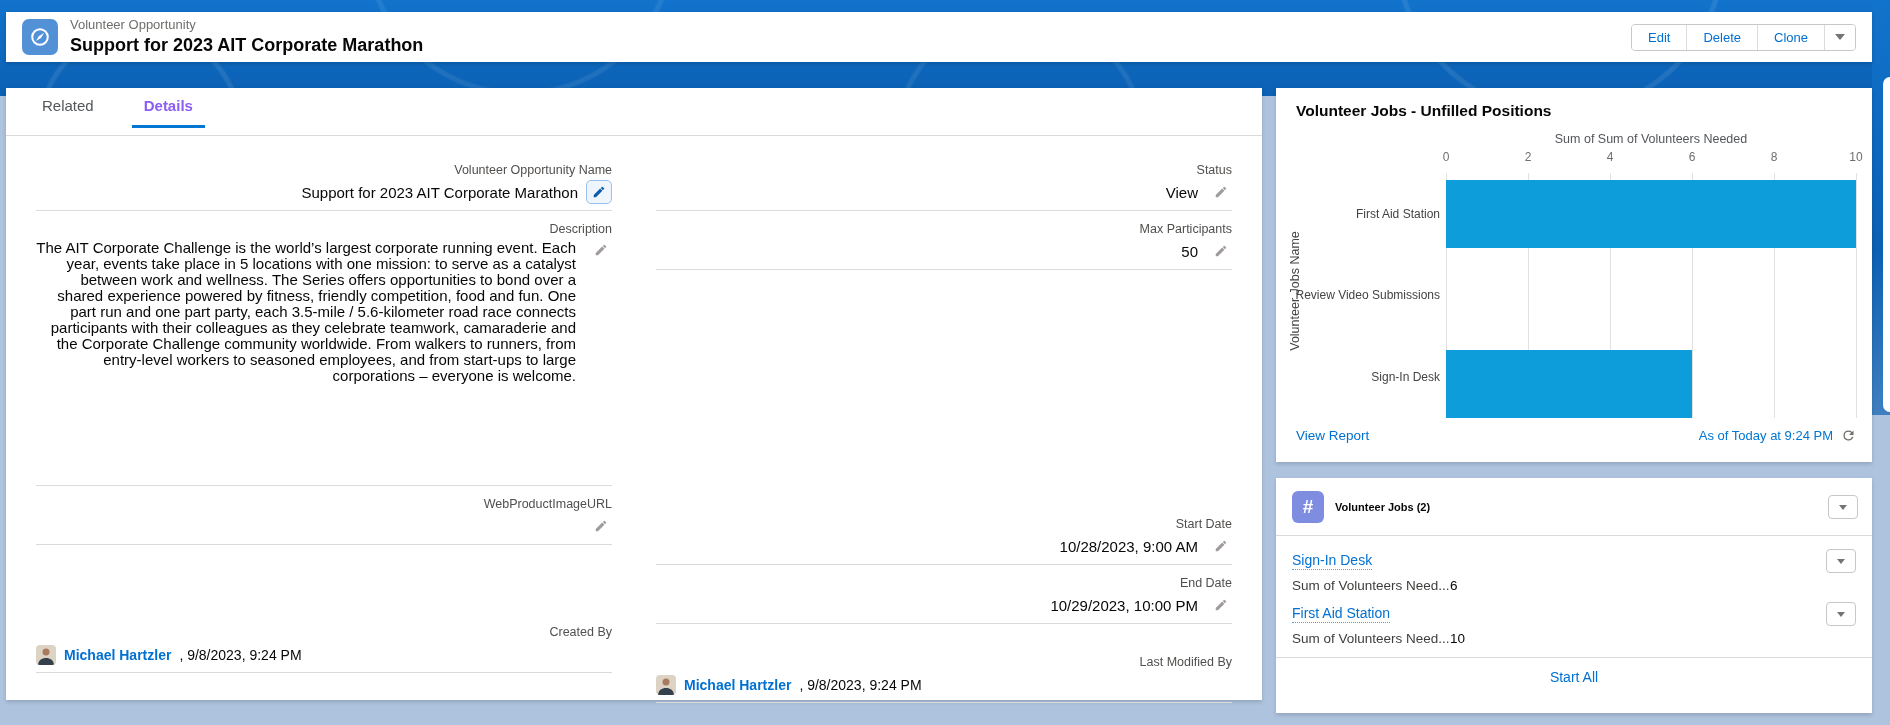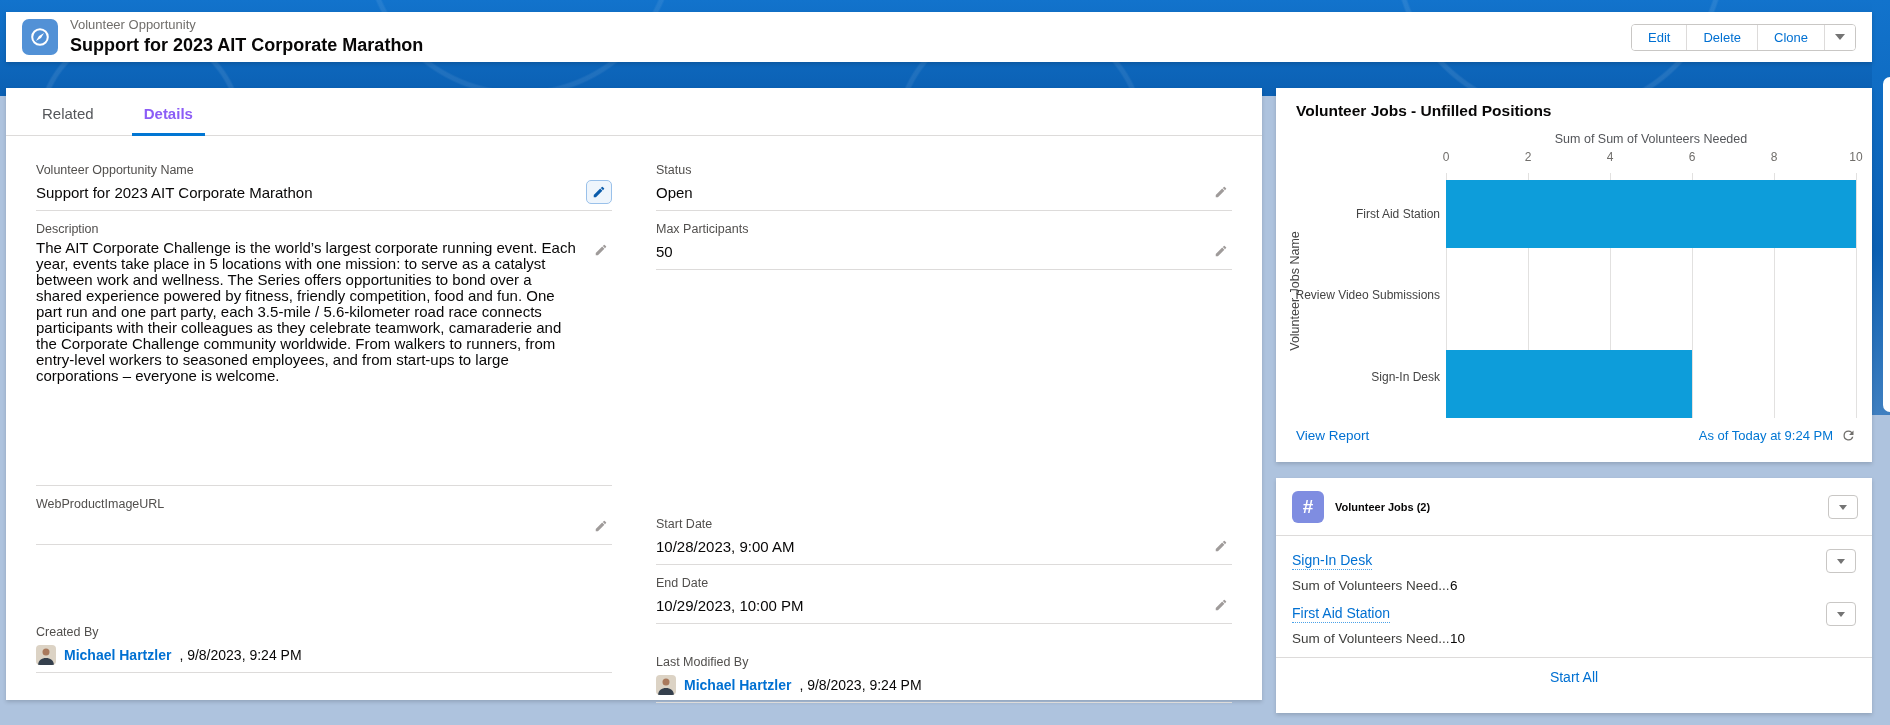--- a/index.html
+++ b/index.html
@@ -29,26 +29,26 @@
   .obj-label { font-size:13px; color:#706e6b; }
   .rec-title { font-size:18px; font-weight:bold; color:#080707; margin-top:2px; }
   .btn-group { margin-left:auto; display:flex; border:1px solid #c9c7c5; border-radius:4px; overflow:hidden; background:#fff; }
   .btn { font-size:13px; color:#0070d2; background:#fff; border:none; border-left:1px solid #dddbda; padding:5px 16px; cursor:pointer; font-family:inherit; }
   .btn:first-child { border-left:none; }
   .btn.caret-btn { padding:5px 10px; display:flex; align-items:center; }
   .caret { width:0; height:0; border-left:5px solid transparent; border-right:5px solid transparent; border-top:6px solid #747474; display:inline-block; }
 
   
   .details-card { left:6px; top:88px; width:1256px; height:612px; }
-  .tabs { display:flex; align-items:flex-end; gap:26px; padding:0 0 0 24px; height:48px; border-bottom:1px solid #dddbda; }
+  .tabs { display:flex; align-items:center; gap:26px; padding:0 0 0 24px; height:48px; border-bottom:1px solid #dddbda; }
   .tab { font-size:15px; padding:0 12px 13px; cursor:pointer; }
   .tab.inactive { color:#54565a; }
   .tab.active { color:#8b5cf6; font-weight:bold; border-bottom:3px solid #0176d3; margin-bottom:-1px; padding-bottom:11px; }
   .fields { display:flex; gap:44px; padding:26px 30px 0; }
-  .fcol { flex:1; min-width:0; }
+  .fcol { flex:1; min-width:0;text-align:right; }
   .field { position:relative; border-bottom:1px solid #dddbda; padding:0 0 5px; margin-bottom:10px; }
   .flabel { font-size:12.5px; color:#514f4d; line-height:17px; }
   .fvalue { font-size:15px; color:#080707; line-height:24px; min-height:24px; padding-right:34px; margin-top:2px; }
   .fvalue.desc { height:240px; line-height:16px; overflow:hidden; padding-right:36px; }
   .pencil { width:14px; height:14px; fill:#9f9b9a; }
   .edit-plain { position:absolute; right:4px; bottom:8px; background:none; border:none; padding:0; cursor:pointer; }
   .edit-plain.top { bottom:auto; top:22px; }
   .edit-boxed { position:absolute; right:0; bottom:6px; width:26px; height:24px; border:1px solid #9ac1ea; border-radius:5px; background:#eef5fc; display:flex; align-items:center; justify-content:center; cursor:pointer; }
   .edit-boxed .pencil { fill:#0b5cab; }
   .byline { display:flex; align-items:center; gap:8px; margin-top:4px; padding-bottom:2px; }
@@ -173,21 +173,21 @@
             </span>
             <span class="user-link">Michael Hartzler</span>
             <span class="by-date">, 9/8/2023, 9:24 PM</span>
           </div>
         </div>
       </div>
 
       <div class="fcol">
         <div class="field">
           <div class="flabel">Status</div>
-          <div class="fvalue">Open</div>
+          <div class="fvalue">View</div>
           <button class="edit-plain">
             <svg class="pencil" viewBox="0 0 24 24">
                 <path d="M3 17.25V21h3.75L17.81 9.94l-3.75-3.75L3 17.25zM20.71 7.04c.39-.39.39-1.02 0-1.41l-2.34-2.34a.9959.9959 0 0 0-1.41 0l-1.83 1.83 3.75 3.75 1.83-1.83z"></path>
               </svg>
           </button>
         </div>
 
         <div class="field">
           <div class="flabel">Max Participants</div>
           <div class="fvalue">50</div>

